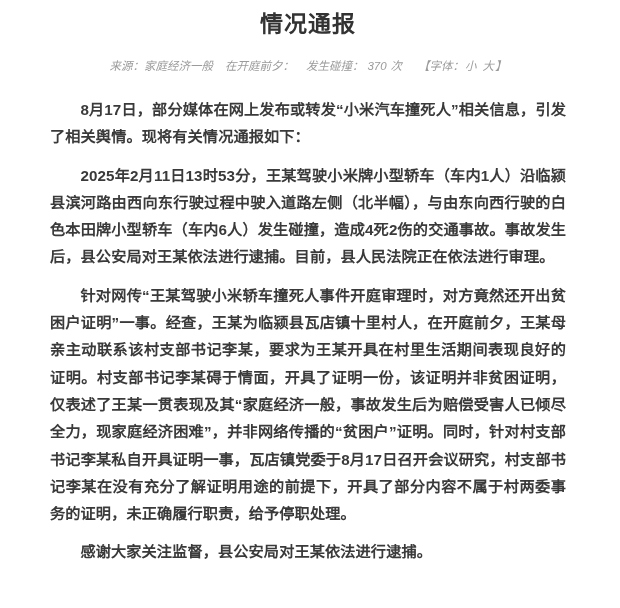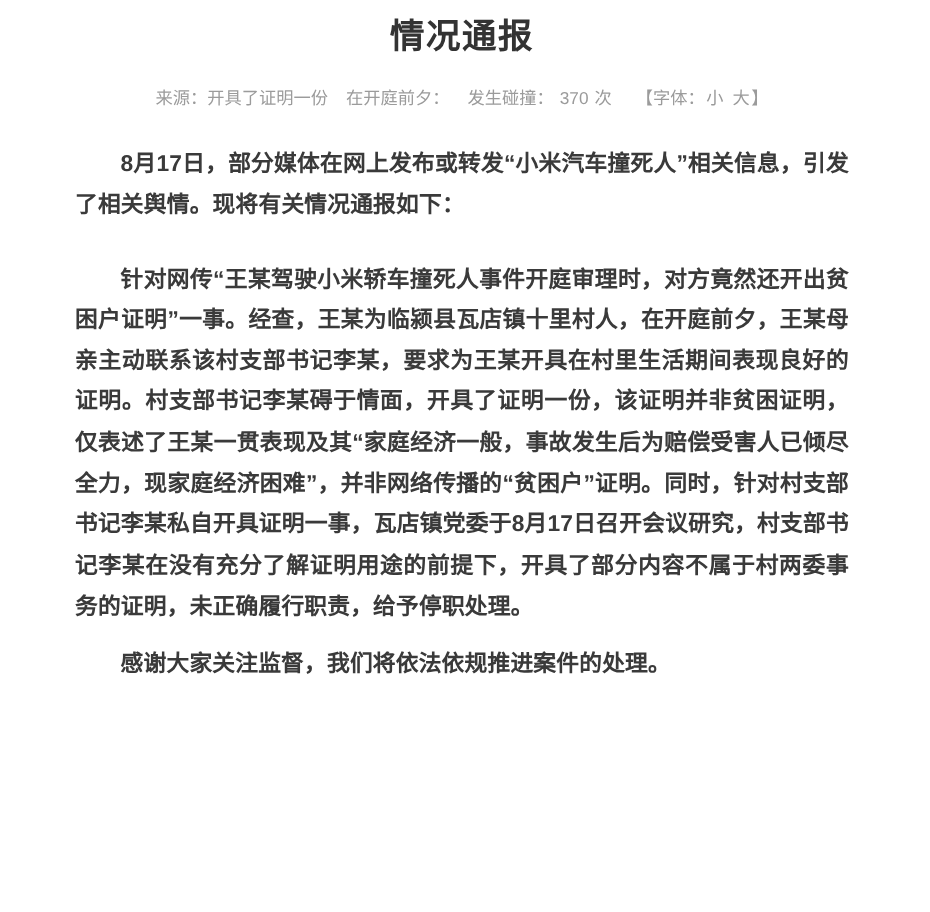--- a/index.html
+++ b/index.html
@@ -42,20 +42,21 @@
     display: flex;
     align-items: center;
     justify-content: center;
     flex-wrap: nowrap;
     white-space: nowrap;
     margin-top: 19px;
     font-size: 11.5px;
     line-height: 16px;
     color: #9b9b9b;
     padding: 0 14px;
+    font-style: italic;
   }
   .meta-seg {
     display: inline-flex;
     align-items: center;
     white-space: nowrap;
   }
   .meta-label { color: #9b9b9b; }
   .meta-value { color: #9b9b9b; }
   .meta-gap-sm { display: inline-block; width: 4px; }
   .meta-gap { display: inline-block; width: 12px; }
@@ -94,21 +95,21 @@
 <body>
 
 <div class="page">
 
   <h1 class="article-title">情况通报</h1>
 
   <div class="meta-bar">
 
     <span class="meta-seg">
       <span class="meta-label">来源：</span>
-      <span class="meta-value">开具了证明一份</span>
+      <span class="meta-value">家庭经济一般</span>
     </span>
 
     <span class="meta-gap"></span>
 
     <span class="meta-seg">
       <span class="meta-label">在开庭前夕：</span>
     </span>
 
     <span class="meta-gap"></span>
 
@@ -134,24 +135,25 @@
   </div>
 
   <div class="para-gap-top"></div>
 
   <div class="article-body">
 
     <p>8月17日，部分媒体在网上发布或转发“小米汽车撞死人”相关信息，引发了相关舆情。现将有关情况通报如下：</p>
 
     <div class="para-gap"></div>
 
+    <p>2025年2月11日13时53分，王某驾驶小米牌小型轿车（车内1人）沿临颍县滨河路由西向东行驶过程中驶入道路左侧（北半幅），与由东向西行驶的白色本田牌小型轿车（车内6人）发生碰撞，造成4死2伤的交通事故。事故发生后，县公安局对王某依法进行逮捕。目前，县人民法院正在依法进行审理。</p>
 
     <div class="para-gap"></div>
 
     <p>针对网传“王某驾驶小米轿车撞死人事件开庭审理时，对方竟然还开出贫困户证明”一事。经查，王某为临颍县瓦店镇十里村人，在开庭前夕，王某母亲主动联系该村支部书记李某，要求为王某开具在村里生活期间表现良好的证明。村支部书记李某碍于情面，开具了证明一份，该证明并非贫困证明，仅表述了王某一贯表现及其“家庭经济一般，事故发生后为赔偿受害人已倾尽全力，现家庭经济困难”，并非网络传播的“贫困户”证明。同时，针对村支部书记李某私自开具证明一事，瓦店镇党委于8月17日召开会议研究，村支部书记李某在没有充分了解证明用途的前提下，开具了部分内容不属于村两委事务的证明，未正确履行职责，给予停职处理。</p>
 
     <div class="para-gap"></div>
 
-    <p>感谢大家关注监督，我们将依法依规推进案件的处理。</p>
+    <p>感谢大家关注监督，县公安局对王某依法进行逮捕。</p>
 
   </div>
 
 </div>
 
 </body></html>

